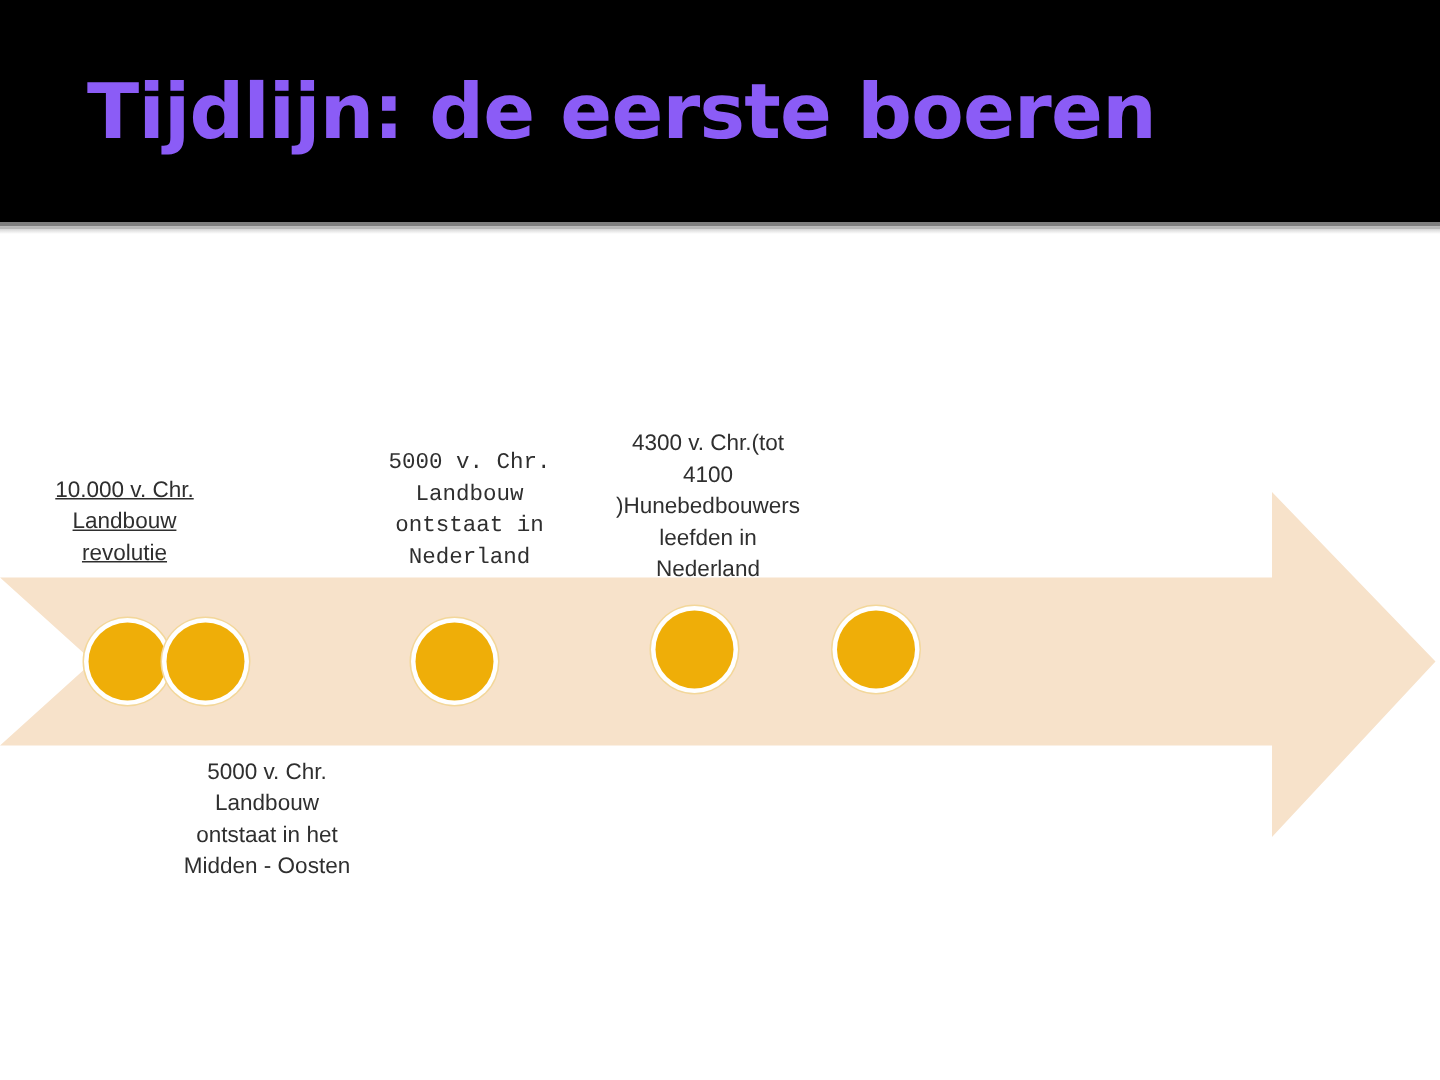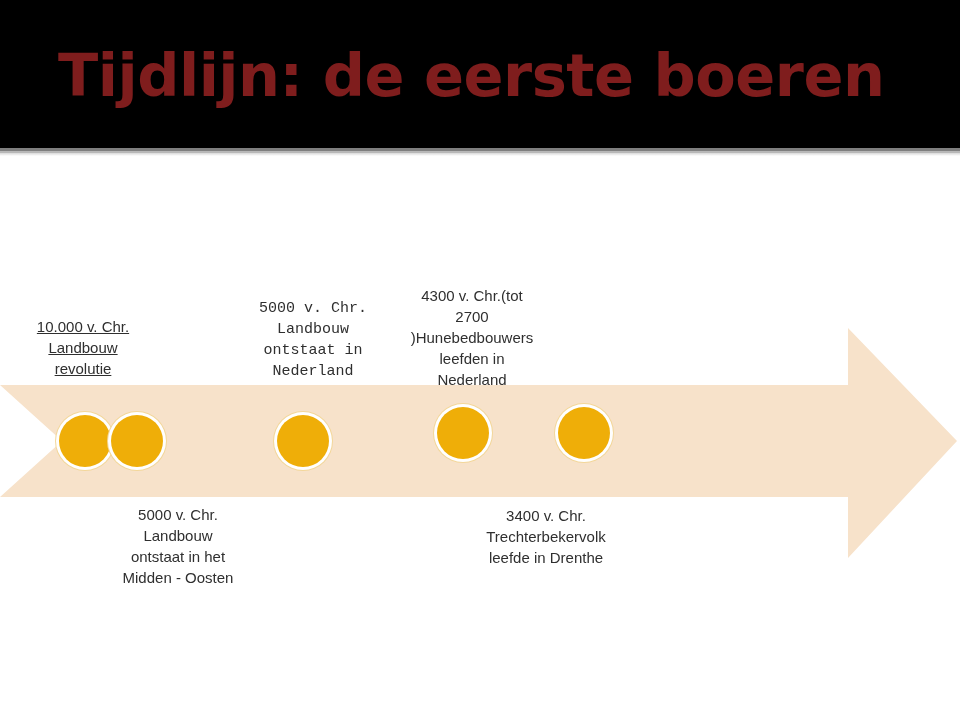--- a/index.html
+++ b/index.html
@@ -54,25 +54,25 @@
     width: 960px;
     height: 3px;
     background: linear-gradient(to bottom, #d9d9d9, #ffffff);
   }
 
   #slide-title {
     position: absolute;
     left: 58px;
     top: 46px;
     font-family: "DejaVu Sans", sans-serif;
-    font-size: 59px;
+    font-size: 51px;
     font-weight: bold;
     line-height: 60px;
     letter-spacing: -0.5px;
-    color: #7f1d1d;
+    color: #8b5cf6;
     white-space: nowrap;
   }
 
   
   .timeline-arrow {
     position: absolute;
     left: 0;
     top: 328px;
     width: 960px;
     height: 230px;
@@ -138,22 +138,19 @@
 Landbouw
 ontstaat in het
 Midden - Oosten</div>
 
   <div class="label label-above" id="label-2">5000 v. Chr.
 Landbouw
 ontstaat in
 Nederland</div>
 
   <div class="label label-above" id="label-3">4300 v. Chr.(tot
-2700
+4100
 )Hunebedbouwers
 leefden in
 Nederland</div>
 
-  <div class="label label-below" id="label-4">3400 v. Chr.
-Trechterbekervolk
-leefde in Drenthe</div>
 
 </div>
 
 </body></html>

